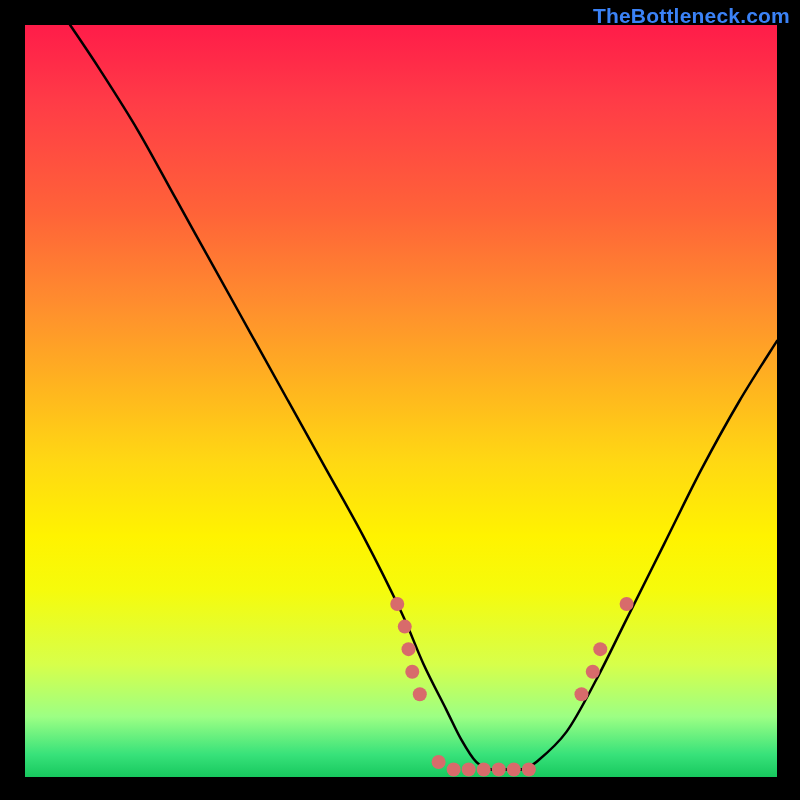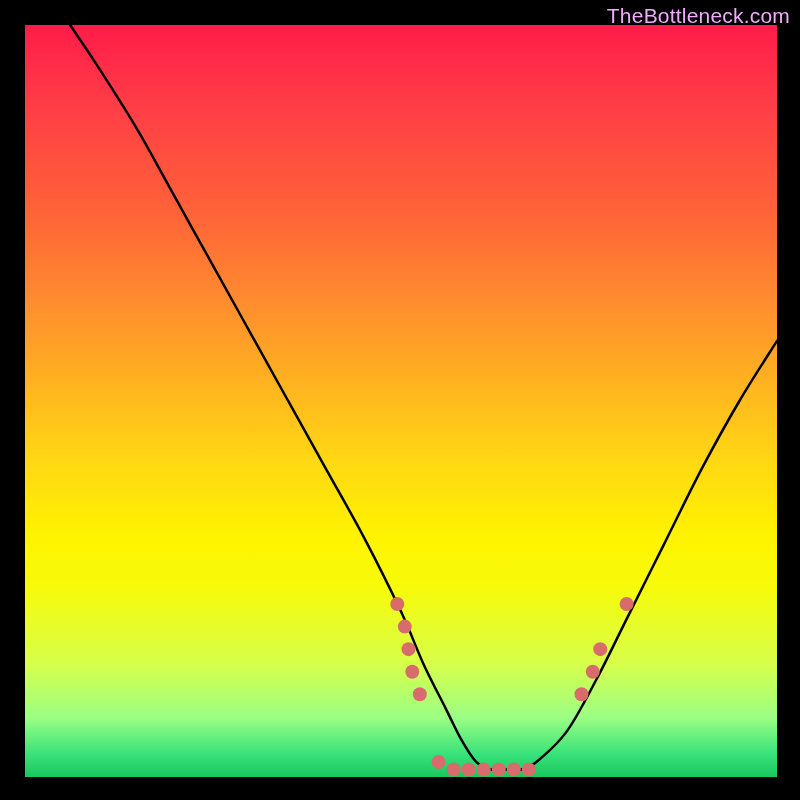--- a/index.html
+++ b/index.html
@@ -29,23 +29,23 @@
       #d7ff4a 85%,
       #9cff84 92%,
       #38e27a 97%,
       #17c85e 100%
     );
   }
   .watermark {
     position: absolute;
     top: 4px;
     right: 10px;
-    color: #f0abfc;
+    color: #3b82f6;
     font-size: 21px;
-    font-weight: 400;
+    font-weight: 700;
     letter-spacing: 0.2px;
   }
   svg.curve {
     position: absolute;
     left: 0;
     top: 0;
     width: 752px;
     height: 752px;
     overflow: visible;
   }

